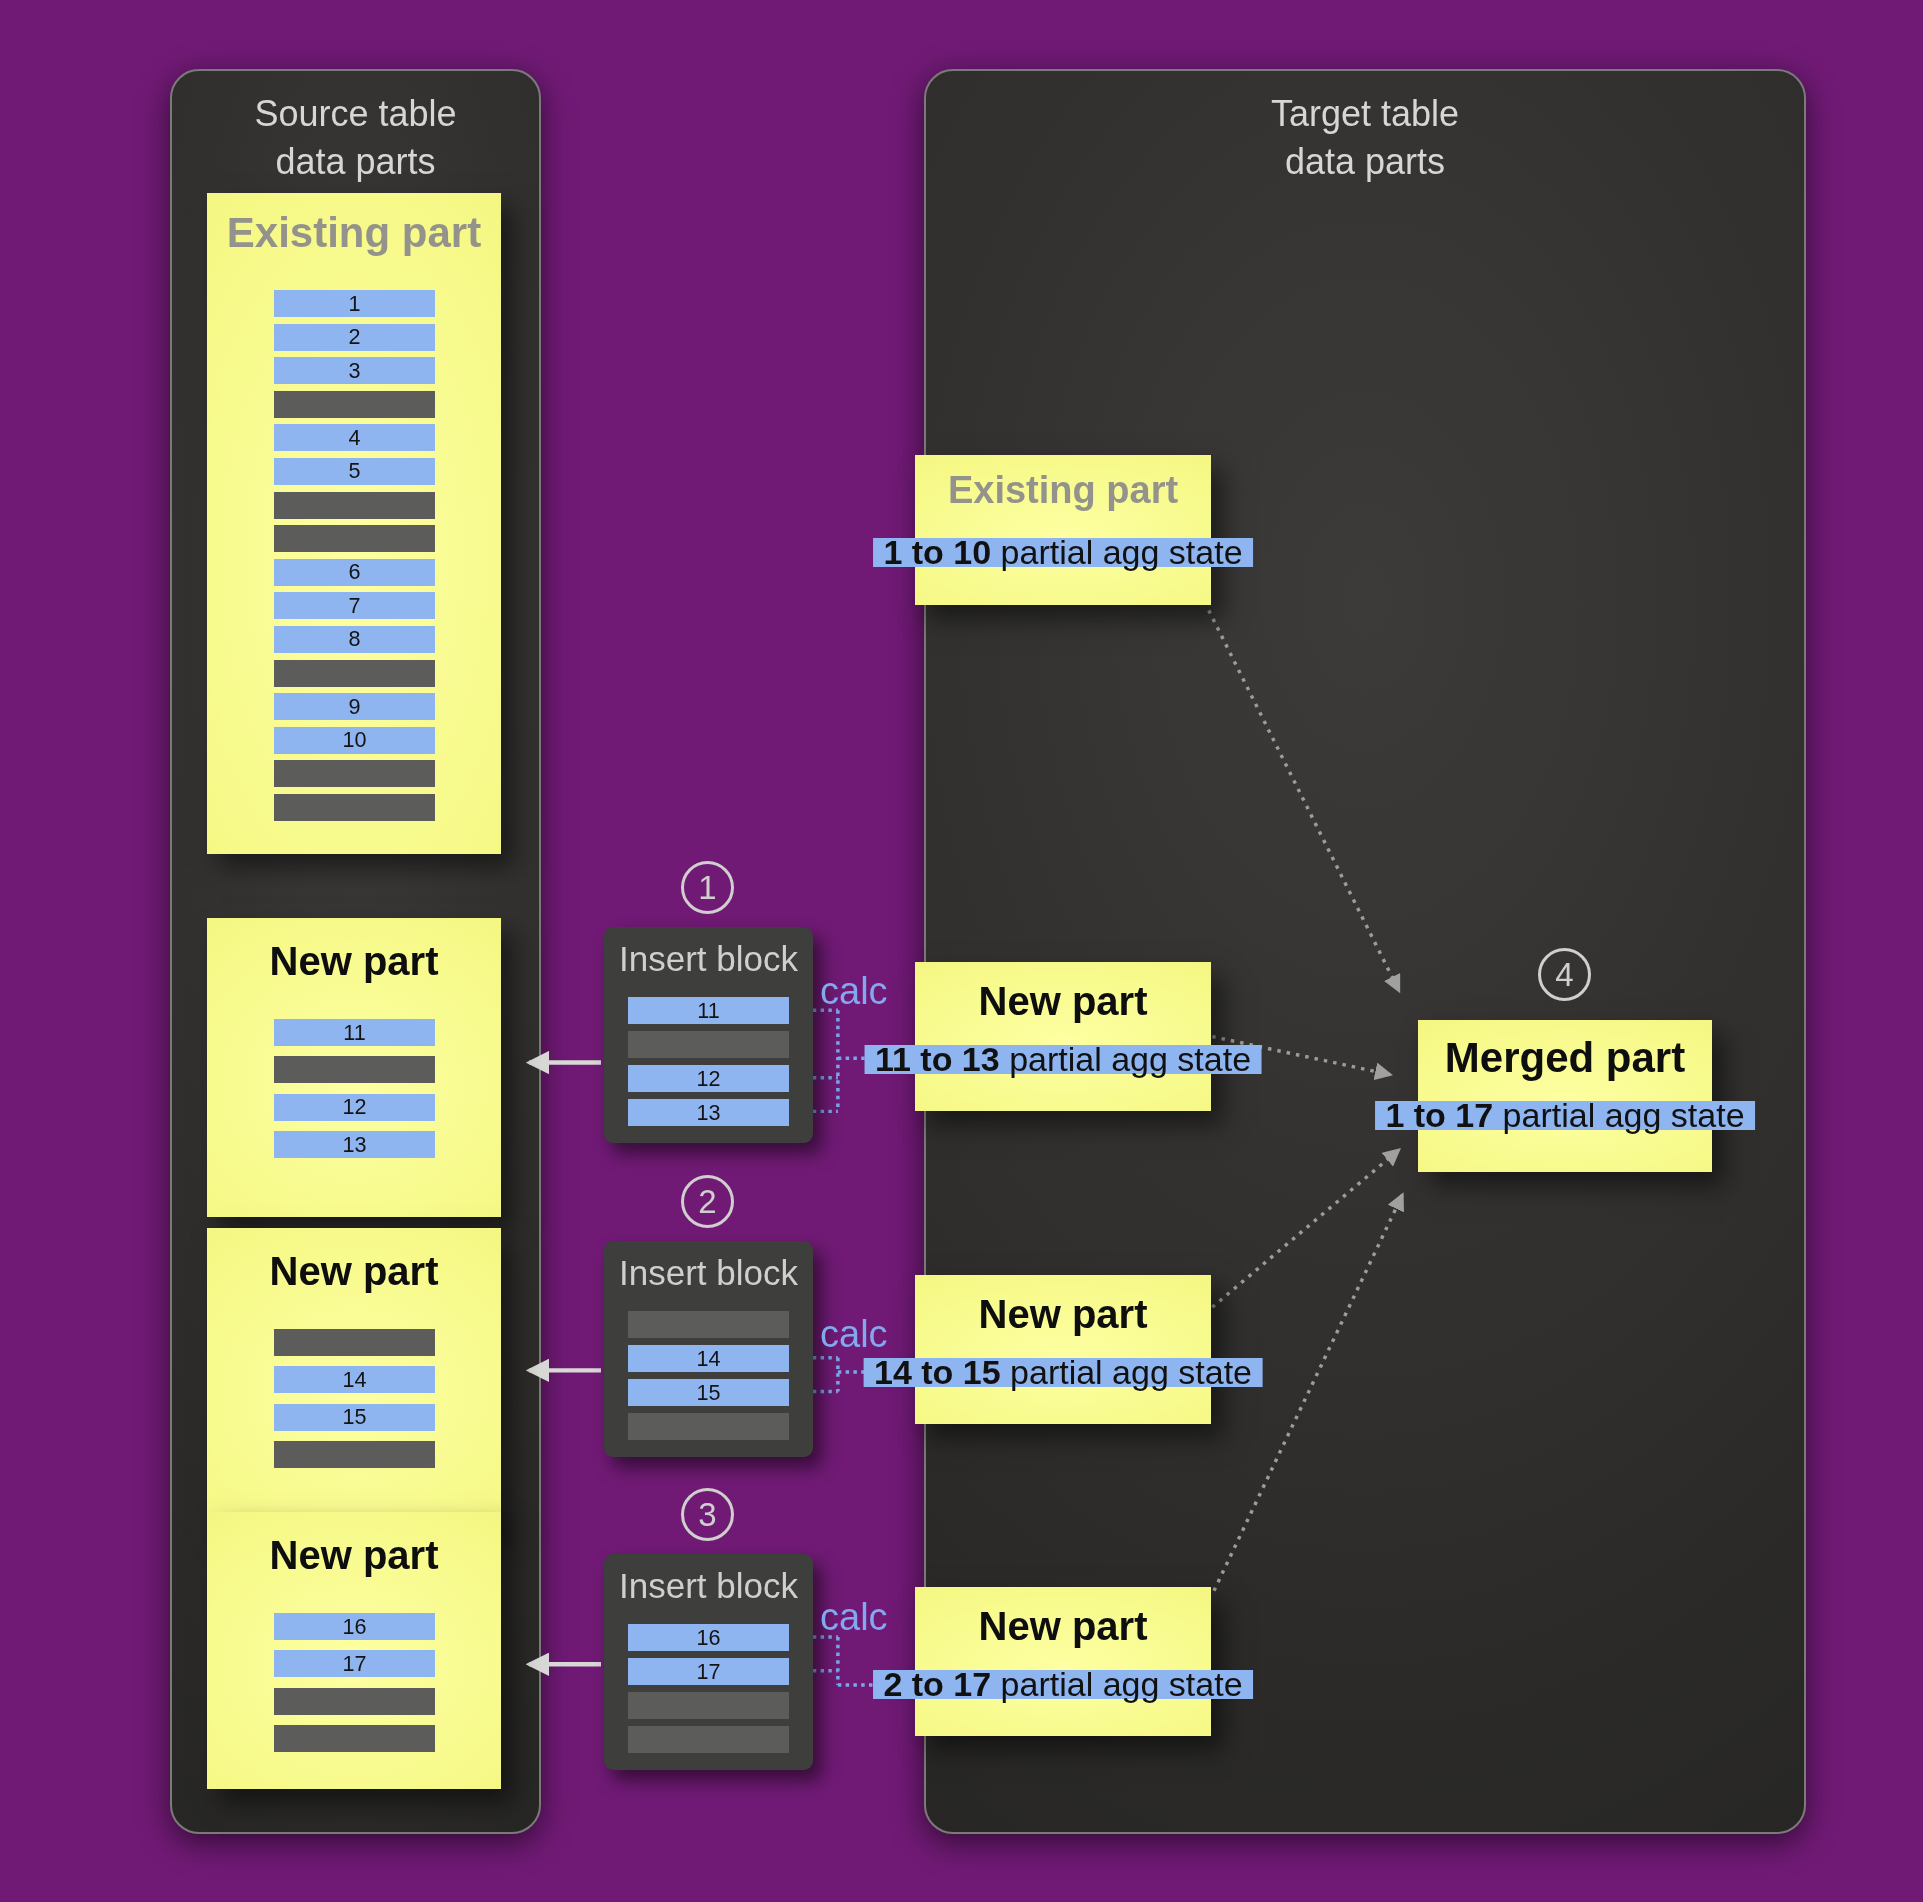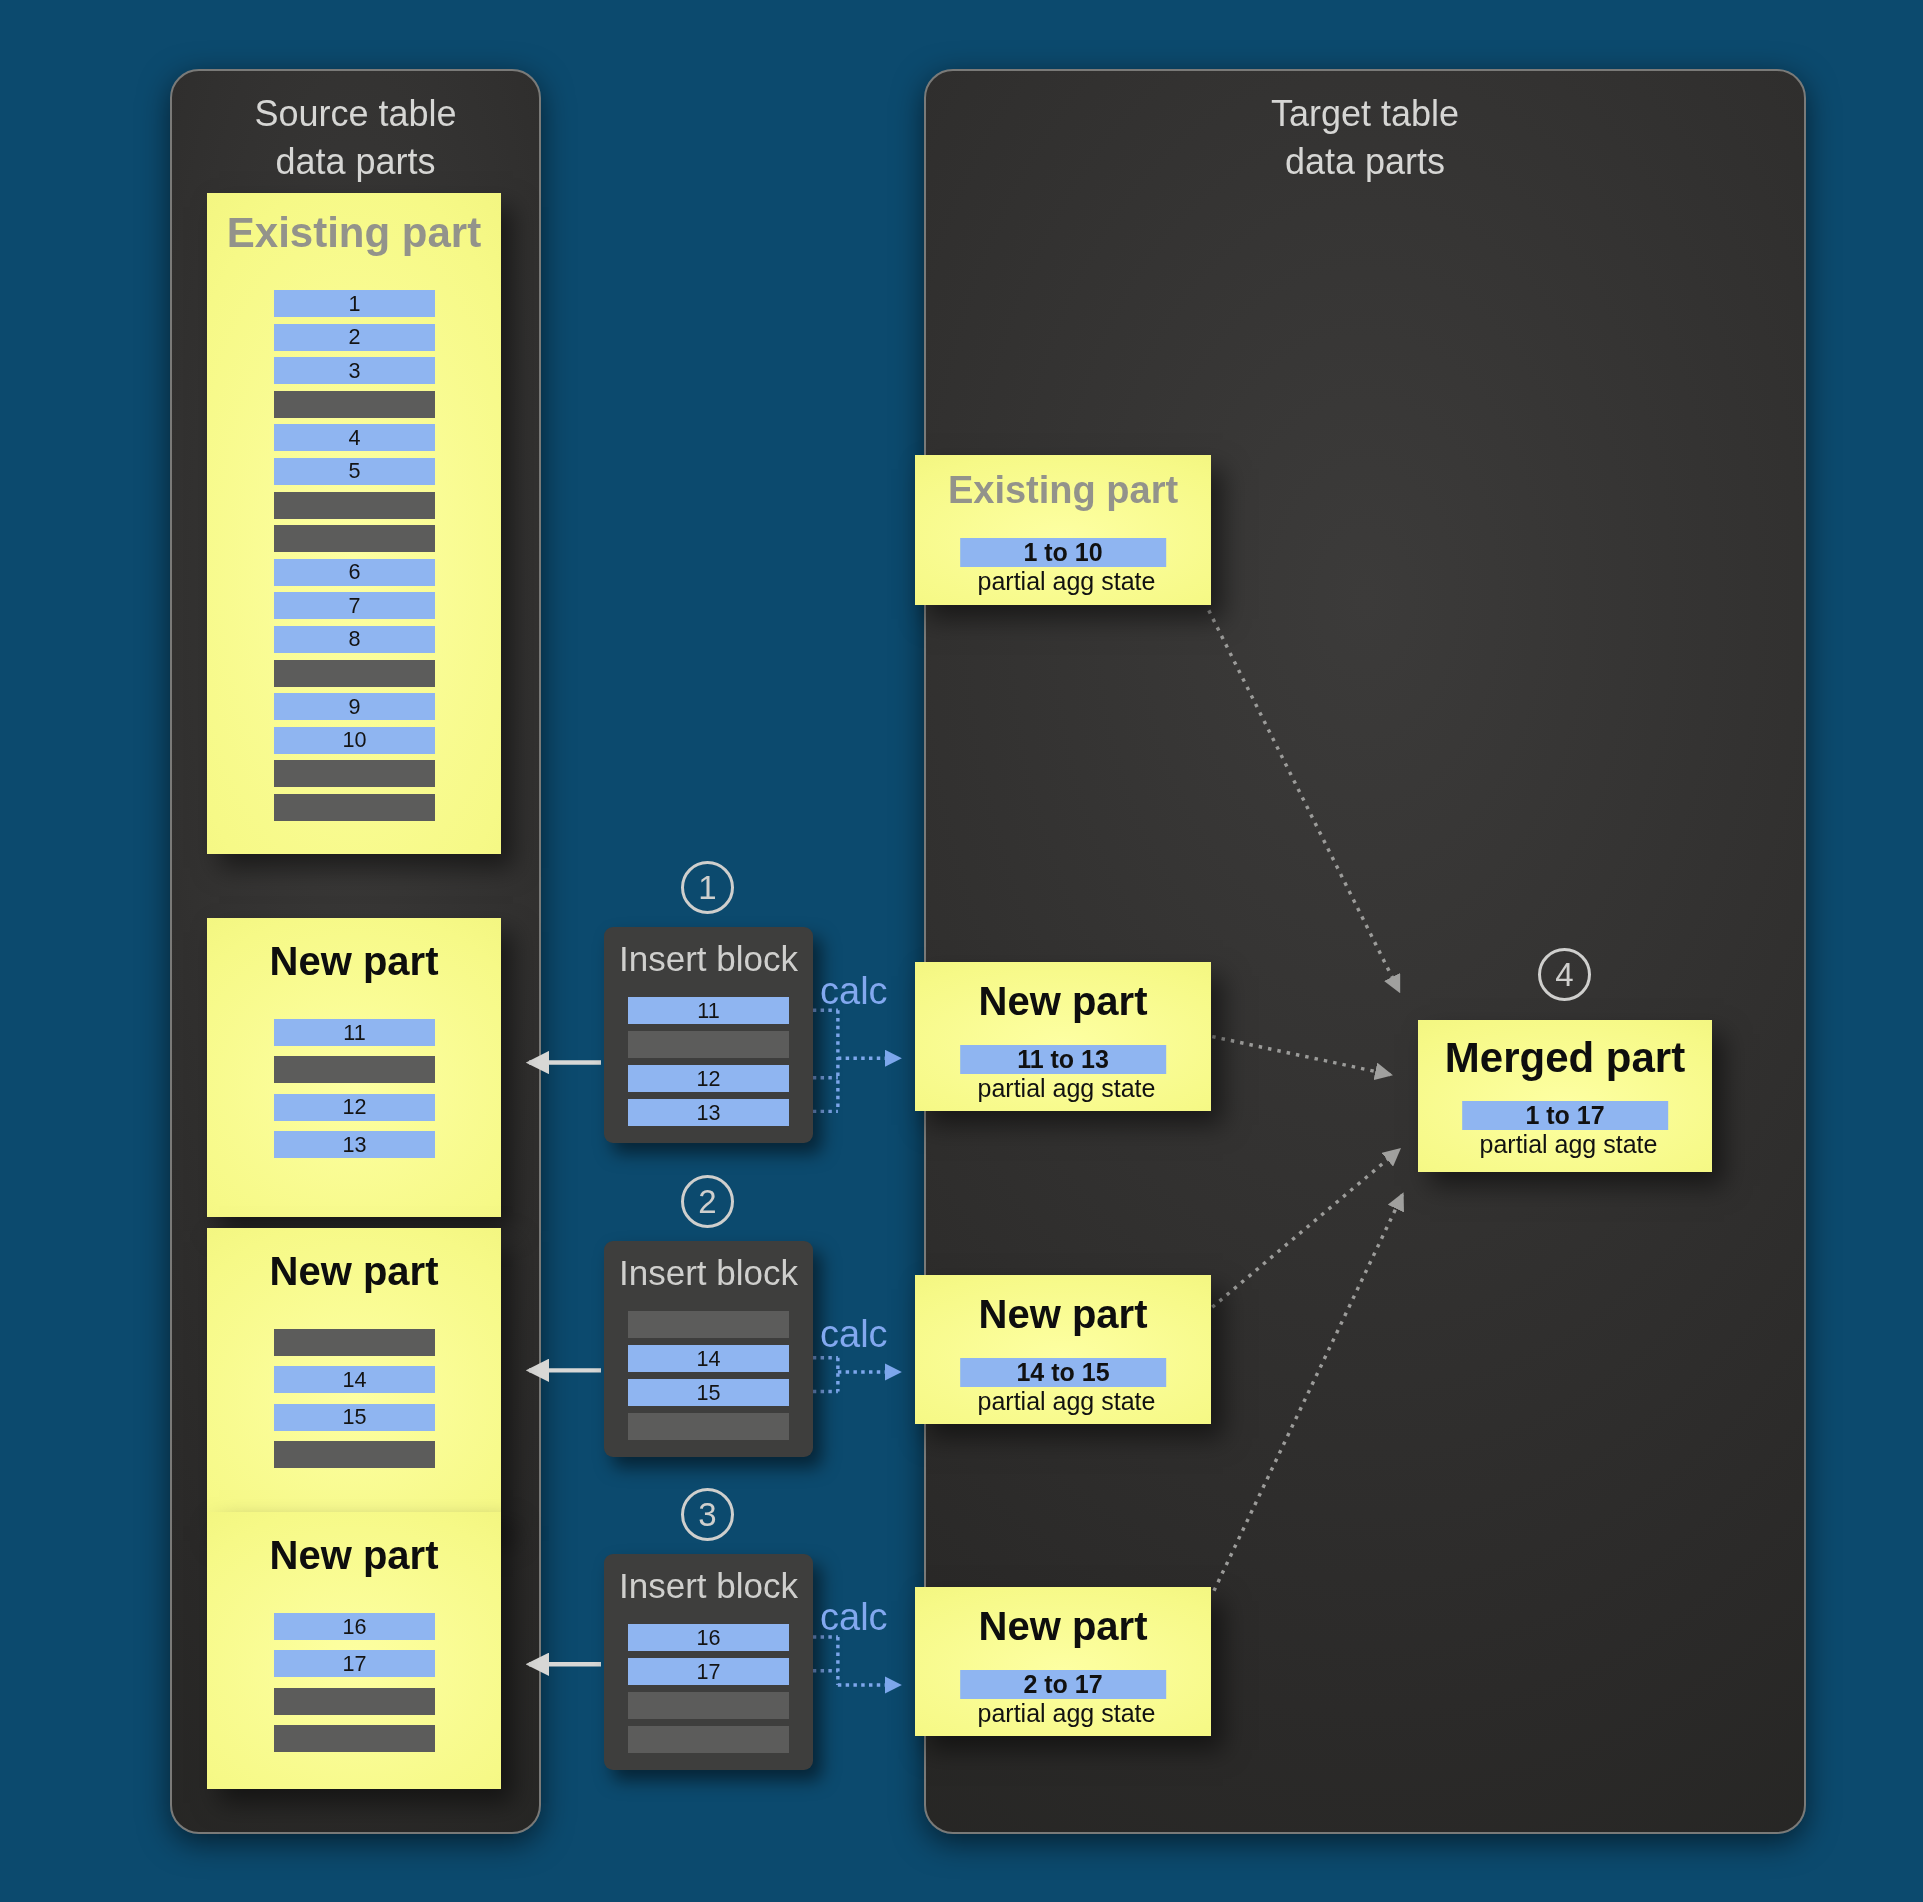--- a/index.html
+++ b/index.html
@@ -1,18 +1,18 @@
 <!DOCTYPE html>
 <html style="font-size:14px"><head>
 <meta charset="utf-8">
 <style>
   html,body{margin:0;padding:0;background:#101010;}
   #stage{
     position:relative;width:1923px;height:1902px;overflow:hidden;
-    background:#0c4a6e;
+    background:#701a75;
     font-family:"Liberation Sans","DejaVu Sans",sans-serif;
   }
   .panel{
     position:absolute;border:2.6px solid #7a7a78;border-radius:29px;
     background:radial-gradient(120% 90% at 50% 30%, #3c3b3a 0%, #2b2a29 70%, #242422 100%);
     box-shadow:0 8.6px 31px rgba(0,0,0,.55);
   }
   #src-panel{left:170px;top:69px;width:367px;height:1761px;}
   #tgt-panel{left:924px;top:69px;width:878px;height:1761px;}
   .panel-title{
@@ -64,21 +64,21 @@
   #tgt-existing .title{margin-top:14px;font-size:38px;color:#93938b;}
   #tgt-new-1{left:915px;top:962px;width:296px;height:149px;}
   #tgt-new-2{left:915px;top:1275px;width:296px;height:149px;}
   #tgt-new-3{left:915px;top:1587px;width:296px;height:149px;}
   .tpart.newpart .title{margin-top:17.3px;font-size:40px;color:#0e0e0e;}
   #merged{left:1418px;top:1020px;width:294px;height:152px;}
   #merged .title{margin-top:14px;font-size:42px;color:#0e0e0e;}
   .badge{
     position:absolute;left:50%;transform:translateX(-50%);top:83px;height:28.5px;
     background:#8fb5f1;display:flex;align-items:center;white-space:pre;
-    font-size:25px;color:#111;padding:0 10.4px;width:max-content;flex-direction:column;
+    font-size:34px;color:#111;padding:0 10.4px;width:max-content;
   }
   #merged .badge{top:81px;}
   .badge .b{font-weight:bold;}
   #overlay{position:absolute;left:0;top:0;pointer-events:none;}
 </style>
 </head>
 <body>
 
 <div id="stage">
 

